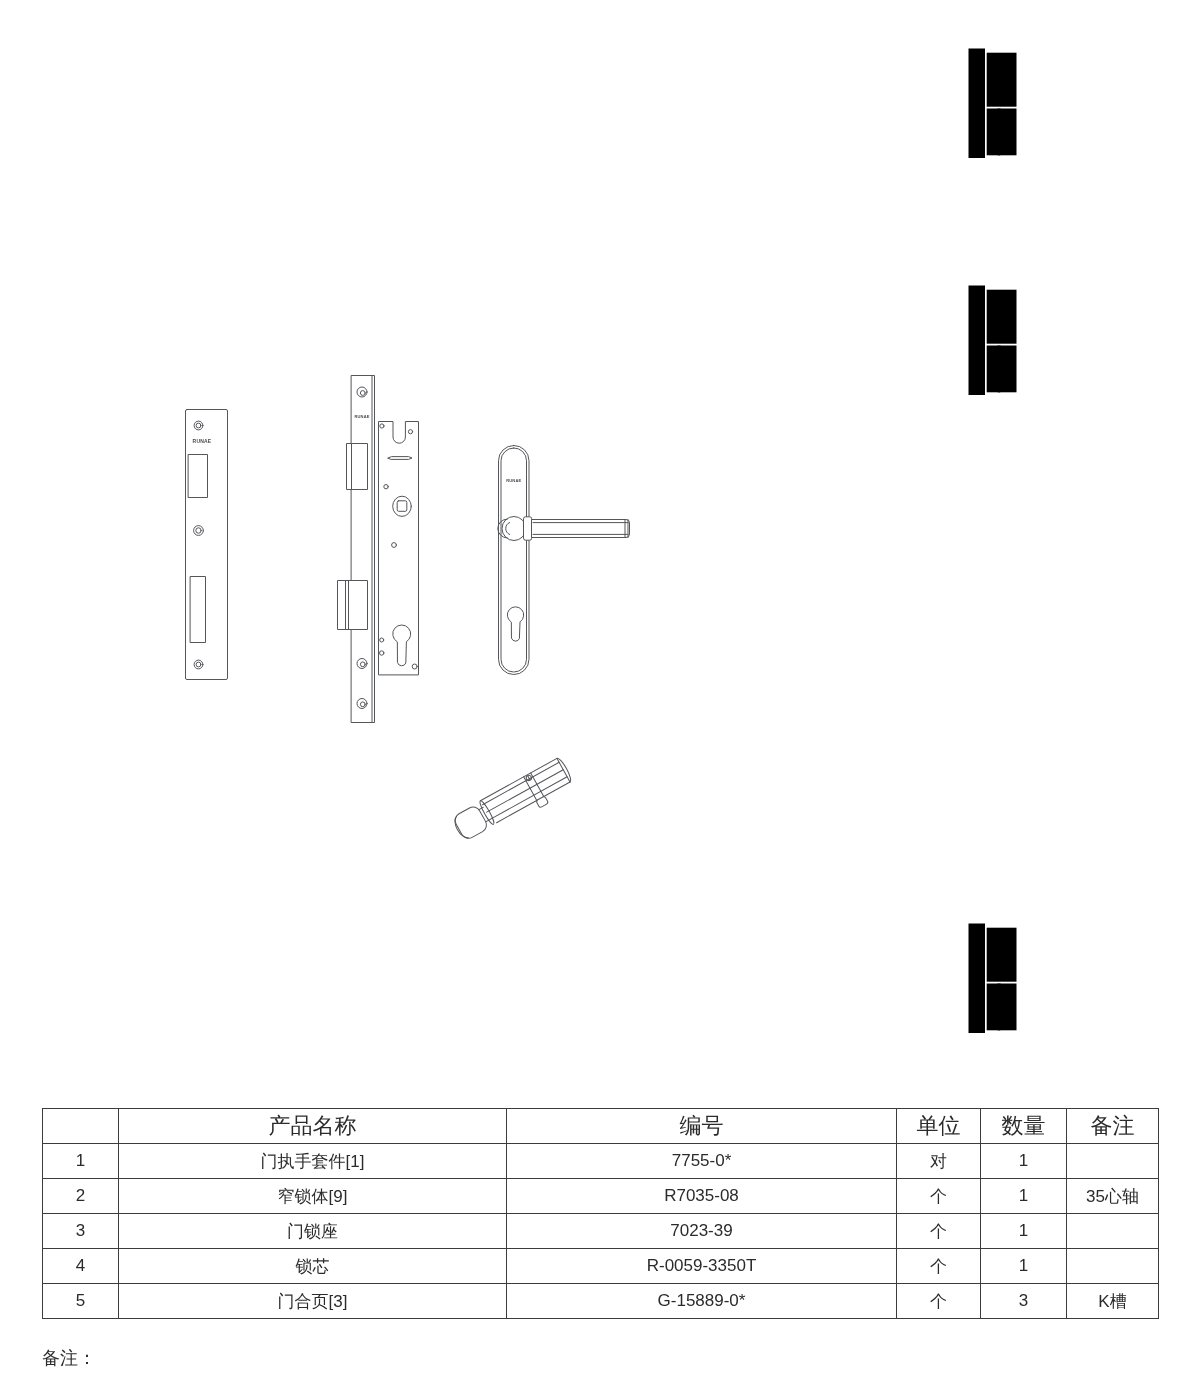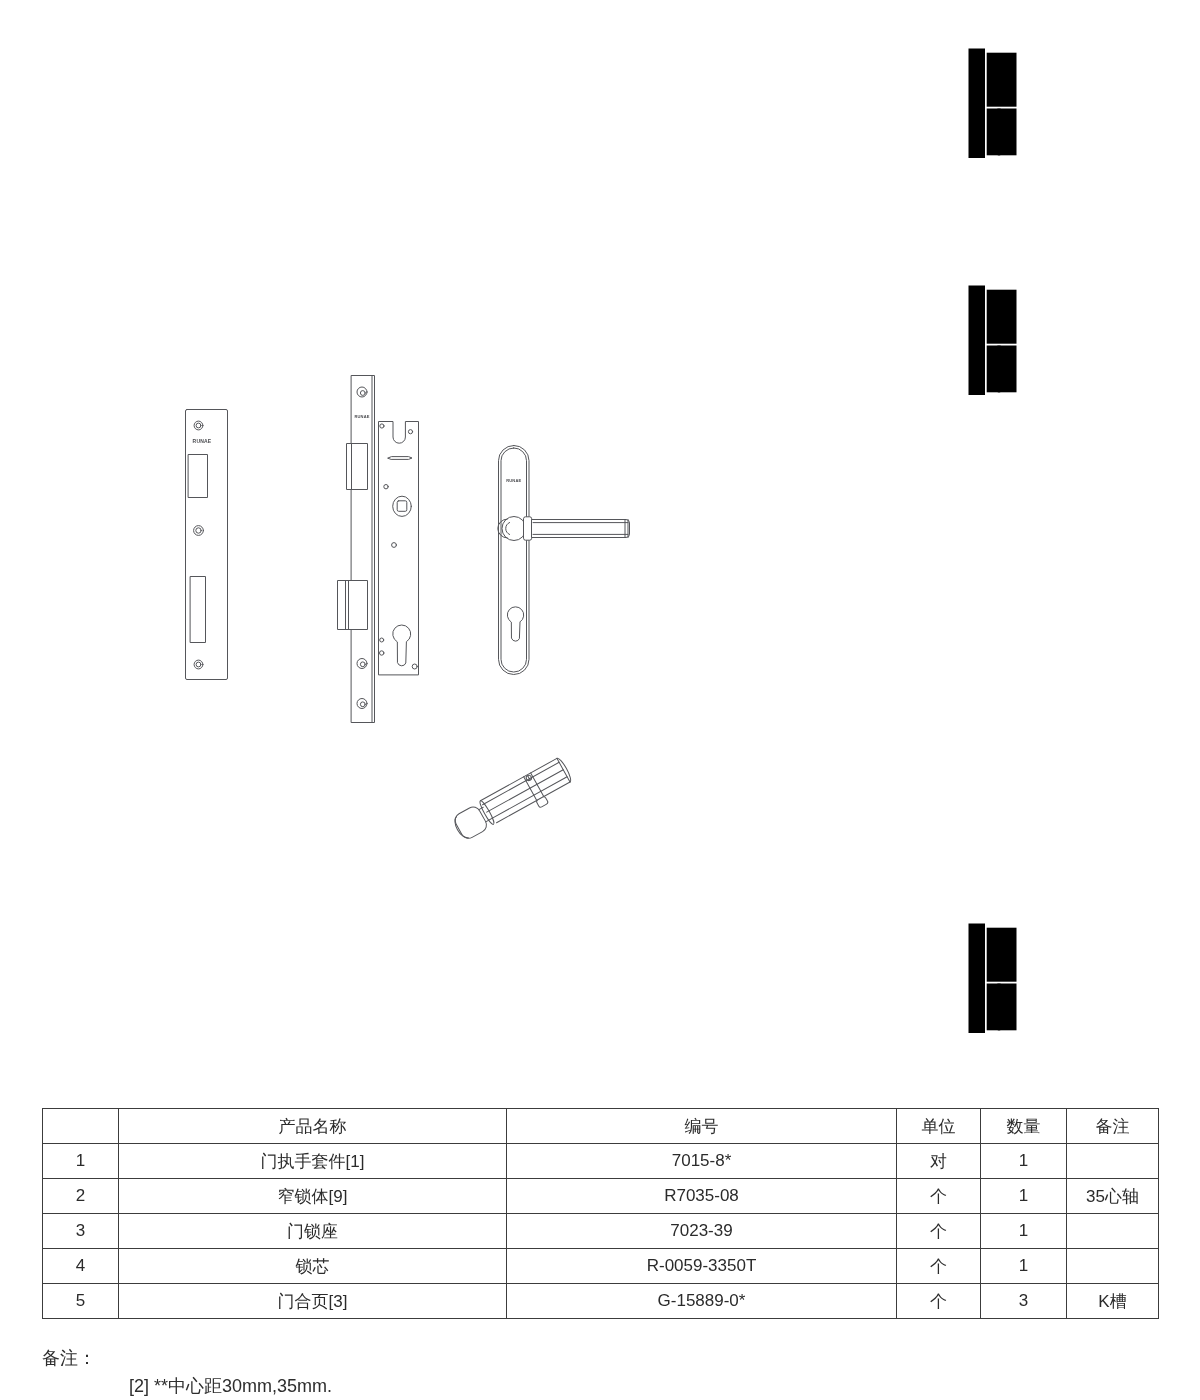--- a/index.html
+++ b/index.html
@@ -15,25 +15,25 @@
   svg.draw text.logo{
     fill:#4a4b4f;stroke:none;font-family:"Liberation Sans",sans-serif;
     font-weight:bold;text-anchor:middle;letter-spacing:.2px;
   }
   
   table.parts{border-collapse:collapse;table-layout:fixed;width:1116px;background:#fff;}
   table.parts td{
     border:1px solid #3c3c3c;text-align:center;vertical-align:middle;
     font-size:17px;color:#2b2b2b;height:34px;padding:0 4px;overflow:hidden;white-space:nowrap;
   }
-  table.parts tr.hdr td{font-size:17px;}
+  table.parts tr.hdr td{font-size:22px;}
   td.small-remark{font-size:12px;}
   
   .notes{font-size:18px;color:#2e2e2e;}
-  .notes-row{display:flex;line-height:28px;gap:27px;}
+  .notes-row{display:flex;line-height:28px;}
   .notes-label{flex:none;width:60px;}
   .notes-indent{flex:none;width:60px;}
 </style>
 </head>
 <body>
 
 <div class="page">
 
   <svg width="0" height="0" style="position:absolute">
     <defs>
@@ -211,21 +211,21 @@
         <td></td>
         <td>产品名称</td>
         <td>编号</td>
         <td>单位</td>
         <td>数量</td>
         <td>备注</td>
       </tr>
       <tr>
         <td>1</td>
         <td>门执手套件[1]</td>
-        <td>7015-8*</td>
+        <td>7755-0*</td>
         <td>对</td>
         <td>1</td>
         <td></td>
       </tr>
       <tr>
         <td>2</td>
         <td>窄锁体[9]</td>
         <td>R7035-08</td>
         <td>个</td>
         <td>1</td>
@@ -256,19 +256,15 @@
         <td class="small-remark">K槽</td>
       </tr>
     </tbody>
       </table>
   </div>
 
   <div class="abs notes" style="left:42px;top:1344px">
     <div class="notes-row">
       <span class="notes-label">备注：</span>
     </div>
-    <div class="notes-row">
-      <span class="notes-indent"></span>
-      <span>[2] **中心距30mm,35mm.</span>
-    </div>
   </div>
 
 </div>
 
 </body></html>

